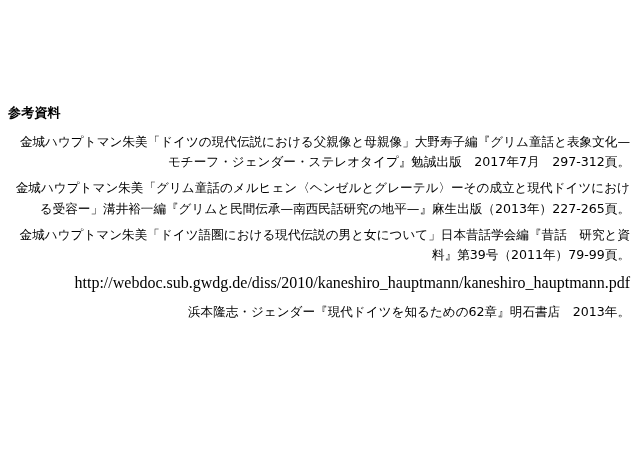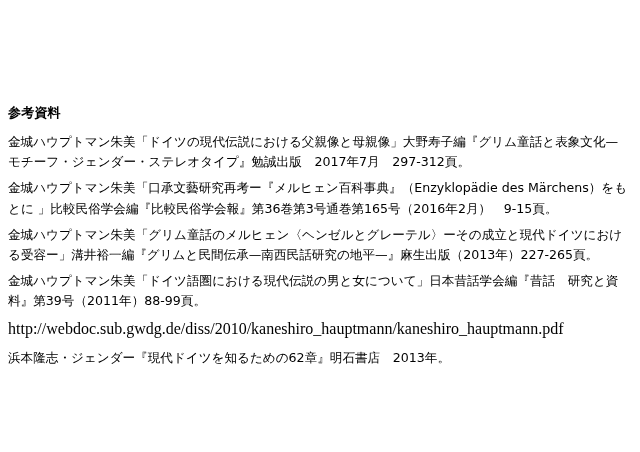--- a/index.html
+++ b/index.html
@@ -32,21 +32,21 @@
   }
   .ref-list {
     margin: 0;
     padding: 0;
     list-style: none;
   }
   .ref-item {
     font-size: 13.2px;
     line-height: 1.56;
     margin: 0 0 6px 0;
-    text-align: left;
+    text-align: right;
     word-break: break-all;
   }
   .ref-item.latin {
     font-family: "Liberation Serif", "DejaVu Serif", serif;
     word-break: normal;
   }
   .ref-item.url {
     font-family: "Liberation Serif", "DejaVu Serif", serif;
     word-break: break-all;
     font-size: 16px;
@@ -59,20 +59,19 @@
 </style>
 </head>
 <body>
 
 <div class="page">
 
   <h2 class="section-title">参考資料</h2>
 
   <div class="ref-list">
     <p class="ref-item jp">金城ハウプトマン朱美「ドイツの現代伝説における父親像と母親像」大野寿子編『グリム童話と表象文化—モチーフ・ジェンダー・ステレオタイプ』勉誠出版　2017年7月　297-312頁。</p>
-    <p class="ref-item jp">金城ハウプトマン朱美「口承文藝研究再考ー『メルヒェン百科事典』（Enzyklopädie des Märchens）をもとに 」比較民俗学会編『比較民俗学会報』第36巻第3号通巻第165号（2016年2月）　9-15頁。</p>
     <p class="ref-item jp">金城ハウプトマン朱美「グリム童話のメルヒェン〈ヘンゼルとグレーテル〉ーその成立と現代ドイツにおける受容ー」溝井裕一編『グリムと民間伝承—南西民話研究の地平—』麻生出版（2013年）227-265頁。</p>
-    <p class="ref-item jp">金城ハウプトマン朱美「ドイツ語圏における現代伝説の男と女について」日本昔話学会編『昔話　研究と資料』第39号（2011年）88-99頁。</p>
+    <p class="ref-item jp">金城ハウプトマン朱美「ドイツ語圏における現代伝説の男と女について」日本昔話学会編『昔話　研究と資料』第39号（2011年）79-99頁。</p>
     <p class="ref-item url">http://webdoc.sub.gwdg.de/diss/2010/kaneshiro_hauptmann/kaneshiro_hauptmann.pdf</p>
     <p class="ref-item jp">浜本隆志・ジェンダー『現代ドイツを知るための62章』明石書店　2013年。</p>
   </div>
 
 </div>
 
 </body></html>

